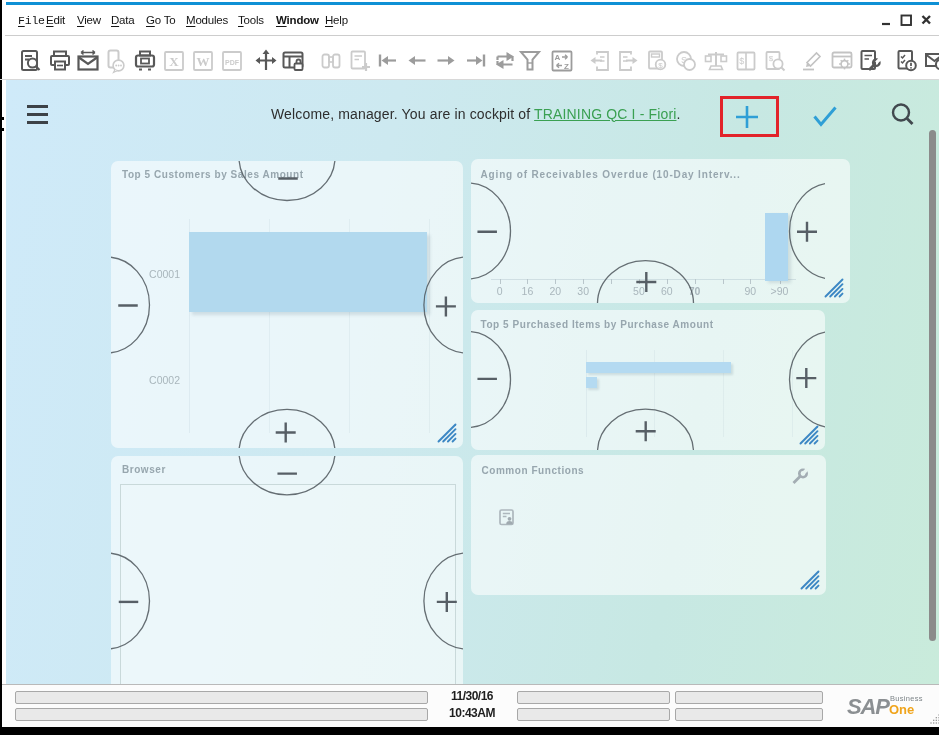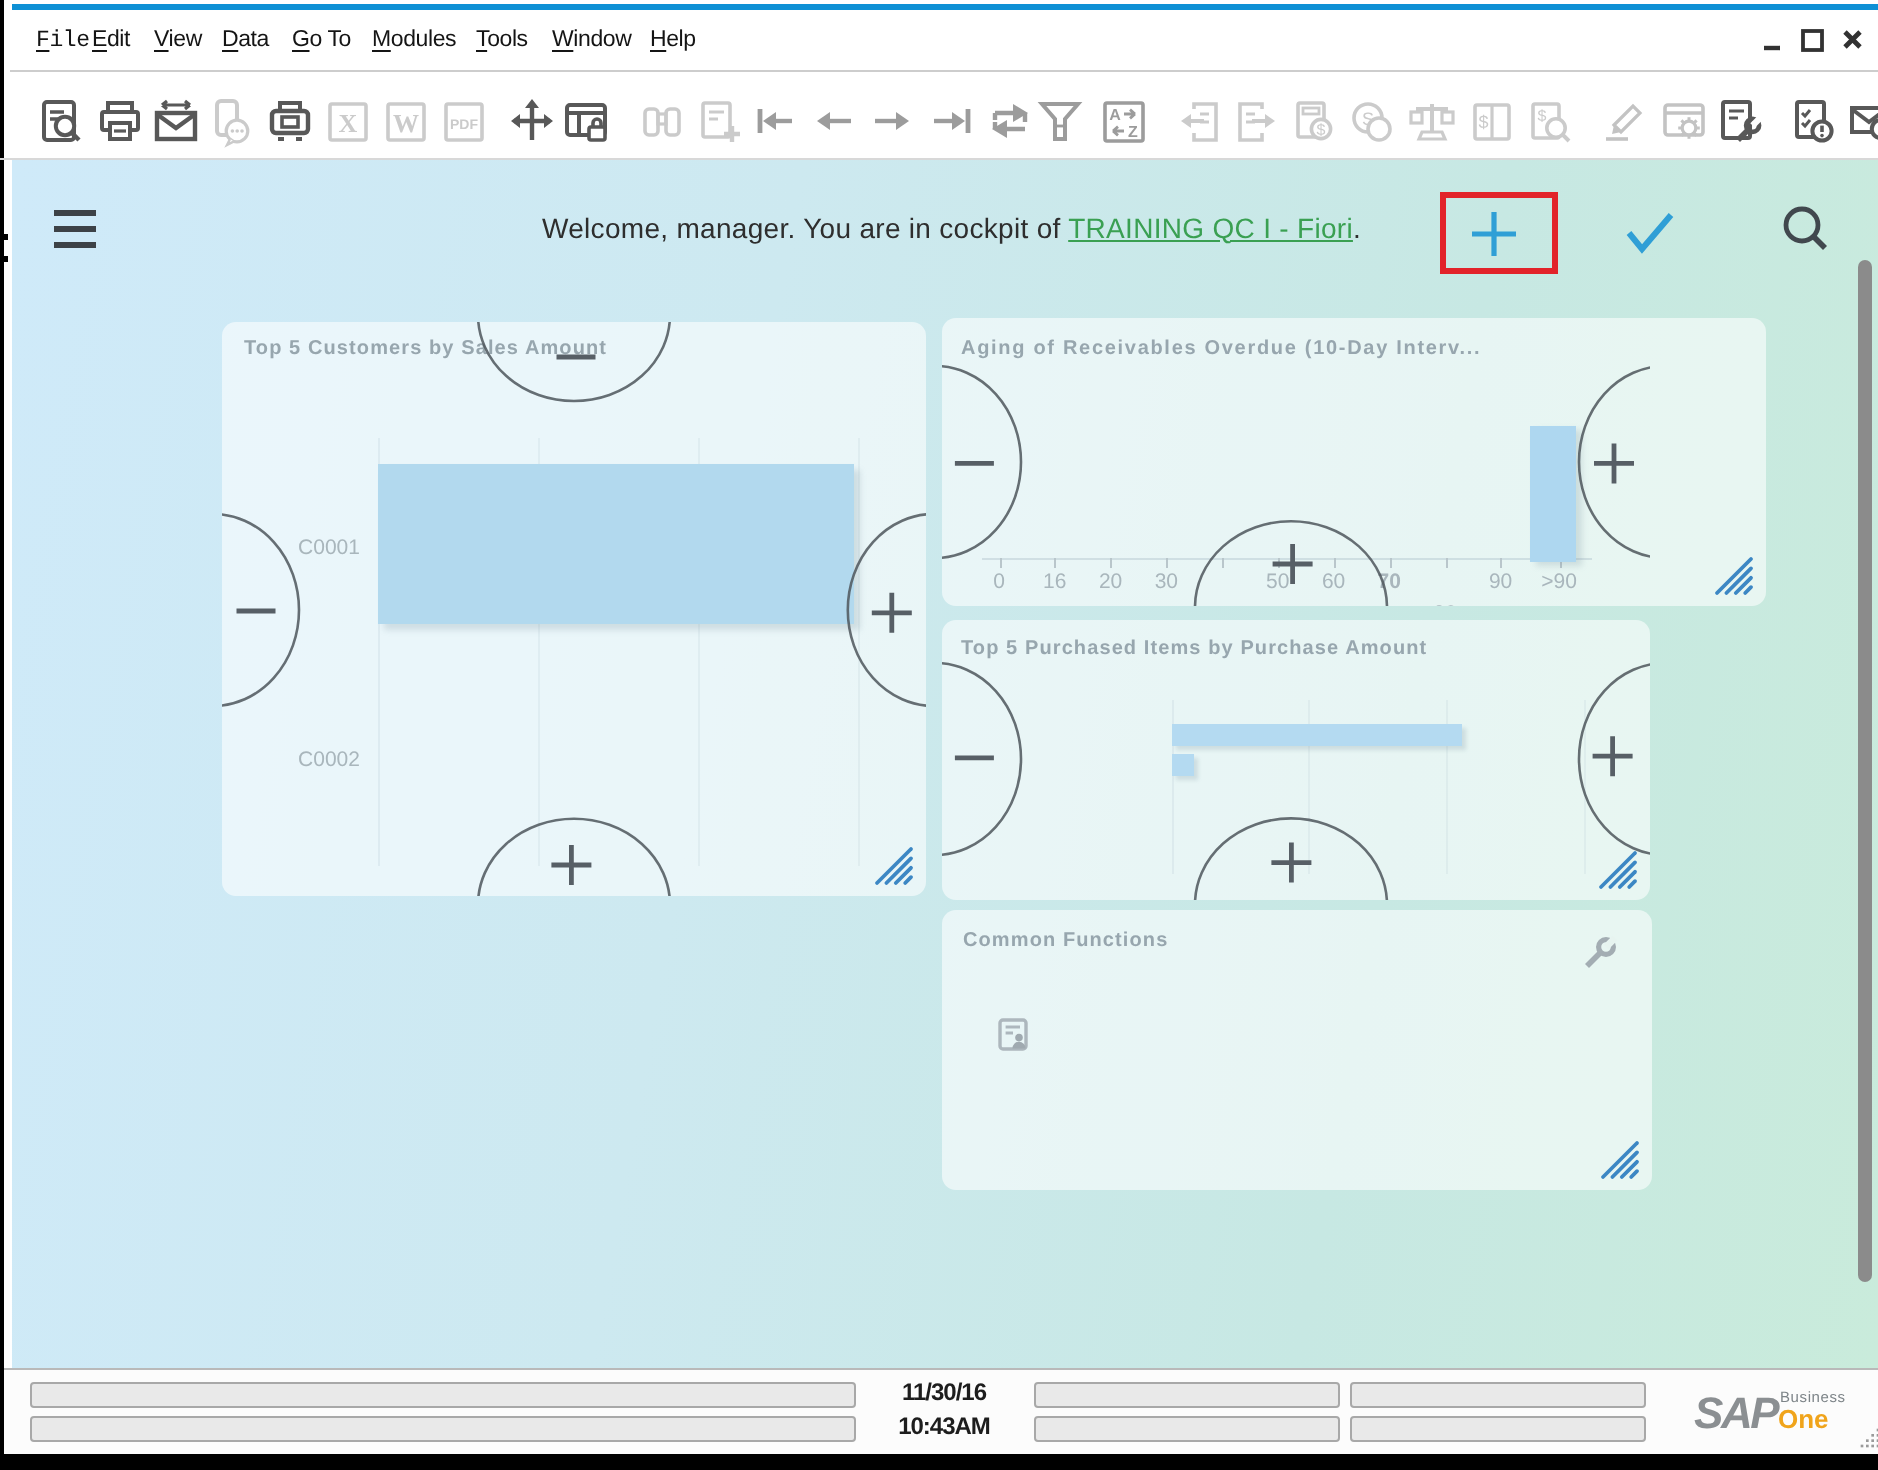--- a/index.html
+++ b/index.html
@@ -30,21 +30,21 @@
 <div class="abs" id="blackB"></div>
 <div class="abs" id="blueTop"></div>
 
 <div class="abs menu" style="left:18px;font-family:Liberation Mono, monospace;"><u>F</u>ile</div>
 <div class="abs menu" style="left:46px;"><u>E</u>dit</div>
 <div class="abs menu" style="left:77px;"><u>V</u>iew</div>
 <div class="abs menu" style="left:111px;"><u>D</u>ata</div>
 <div class="abs menu" style="left:146px;"><u>G</u>o To</div>
 <div class="abs menu" style="left:186px;"><u>M</u>odules</div>
 <div class="abs menu" style="left:238px;"><u>T</u>ools</div>
-<div class="abs menu" style="left:276px;"><u>W</u>indow</div>
+<div class="abs menu" style="left:276px;font-weight:bold;"><u>W</u>indow</div>
 <div class="abs menu" style="left:325px;"><u>H</u>elp</div>
 <div class="abs" id="menusep"></div>
 
 <svg class="abs" style="left:876px;top:13px;" width="62" height="16" viewBox="0 0 62 16">
 <line x1="6" y1="11" x2="14" y2="11" stroke="#323232" stroke-width="2.2"></line>
 <rect x="25.5" y="2.5" width="9.5" height="9.5" fill="none" stroke="#323232" stroke-width="1.9"></rect>
 <path d="M46.5 3 L54 10.5 M54 3 L46.5 10.5" stroke="#323232" stroke-width="2.4"></path>
 </svg>
 
 <svg class="abs" style="left:18px;top:48px;" width="26" height="26" viewBox="0 0 26 26">
@@ -266,21 +266,21 @@
       </svg>
       <svg class="grip" style="right:6px;bottom:5px;" width="20" height="20" viewBox="0 0 20 20">
         <g stroke="#3c87c4" stroke-width="1.9" stroke-linecap="round">
           <line x1="1.5" y1="18.5" x2="18.5" y2="1.5"></line>
           <line x1="6.2" y1="18.5" x2="18.5" y2="6.2"></line>
           <line x1="10.9" y1="18.5" x2="18.5" y2="10.9"></line>
           <line x1="15.6" y1="18.5" x2="18.5" y2="15.6"></line>
         </g>
       </svg>
     </div>
-    <div class="card" style="left:465px;top:78.5px;width:412px;height:144px;">
+    <div class="card" style="left:465px;top:78.5px;width:354px;height:144px;padding-left:25px;">
       <div class="ctitle" style="left:9.5px;top:10px;letter-spacing:0.85px;">Aging of Receivables Overdue (10-Day Interv...</div>
       <div class="abs" style="left:20px;top:120px;width:305px;height:1px;background:rgba(170,190,200,0.4);"></div>
       <div class="clabel" style="left:13.600000000000001px;top:126px;width:30px;text-align:center;">0</div>
       <div class="abs" style="left:28.6px;top:120px;width:1px;height:5px;background:#b9c6cb;"></div>
       <div class="clabel" style="left:41.4px;top:126px;width:30px;text-align:center;">16</div>
       <div class="abs" style="left:56.4px;top:120px;width:1px;height:5px;background:#b9c6cb;"></div>
       <div class="clabel" style="left:69.3px;top:126px;width:30px;text-align:center;">20</div>
       <div class="abs" style="left:84.3px;top:120px;width:1px;height:5px;background:#b9c6cb;"></div>
       <div class="clabel" style="left:97.2px;top:126px;width:30px;text-align:center;">30</div>
       <div class="abs" style="left:112.2px;top:120px;width:1px;height:5px;background:#b9c6cb;"></div>
@@ -334,20 +334,32 @@
       </svg>
       <svg class="grip" style="right:6px;bottom:5px;" width="20" height="20" viewBox="0 0 20 20">
         <g stroke="#3c87c4" stroke-width="1.9" stroke-linecap="round">
           <line x1="1.5" y1="18.5" x2="18.5" y2="1.5"></line>
           <line x1="6.2" y1="18.5" x2="18.5" y2="6.2"></line>
           <line x1="10.9" y1="18.5" x2="18.5" y2="10.9"></line>
           <line x1="15.6" y1="18.5" x2="18.5" y2="15.6"></line>
         </g>
       </svg>
     </div>
+    <div class="card" style="left:105px;top:376px;width:352px;height:228px;border-bottom-left-radius:0;border-bottom-right-radius:0;">
+      <div class="ctitle" style="left:11px;top:8px;">Browser</div>
+      <div class="abs" style="left:9px;top:28px;width:334px;height:205px;border:1px solid #c9d9da;background:rgba(255,255,255,0.12);"></div>
+      <svg class="abs" style="left:0;top:0;" width="352" height="228" viewBox="0 0 352 228">
+        <ellipse cx="176" cy="-4.1" rx="48" ry="43" fill="none" stroke="#4d565c" stroke-width="1.3" opacity="0.85"></ellipse>
+        <ellipse cx="-4.5" cy="145" rx="43" ry="48" fill="none" stroke="#4d565c" stroke-width="1.3" opacity="0.85"></ellipse>
+        <ellipse cx="355.9" cy="145" rx="43" ry="48" fill="none" stroke="#4d565c" stroke-width="1.3" opacity="0.85"></ellipse>
+        <path d="M166.45 17.6 H185.95" stroke="#575f66" stroke-width="2.4"></path>
+        <path d="M7.75 145.9 H27.25" stroke="#575f66" stroke-width="2.4"></path>
+        <path d="M325.8 145.9 H345.8 M335.8 135.9 V155.9" stroke="#575f66" stroke-width="2.4"></path>
+      </svg>
+    </div>
     <div class="card" style="left:464.5px;top:374.5px;width:355px;height:140px;">
       <div class="ctitle" style="left:11px;top:10px;">Common Functions</div>
       <svg class="abs" style="left:319px;top:11px;" width="20" height="20" viewBox="0 0 20 20">
         <line x1="3.5" y1="17" x2="11" y2="9.5" stroke="#a3adb3" stroke-width="2.8"></line>
         <circle cx="13" cy="7.5" r="3.7" fill="none" stroke="#a3adb3" stroke-width="2.6"></circle>
         <line x1="13.2" y1="7.3" x2="18" y2="2.5" stroke="rgba(0,0,0,0)" stroke-width="0"></line>
         <rect x="12.2" y="1.2" width="7" height="6" fill="rgba(233,245,240,1)" transform="rotate(45 15.5 4.5)" opacity="0"></rect>
         <line x1="13" y1="7.5" x2="17.5" y2="3" stroke="#e7f4f0" stroke-width="3.4"></line>
       </svg>
       <svg class="abs" style="left:28px;top:54.5px;" width="17" height="17" viewBox="0 0 17 17">

